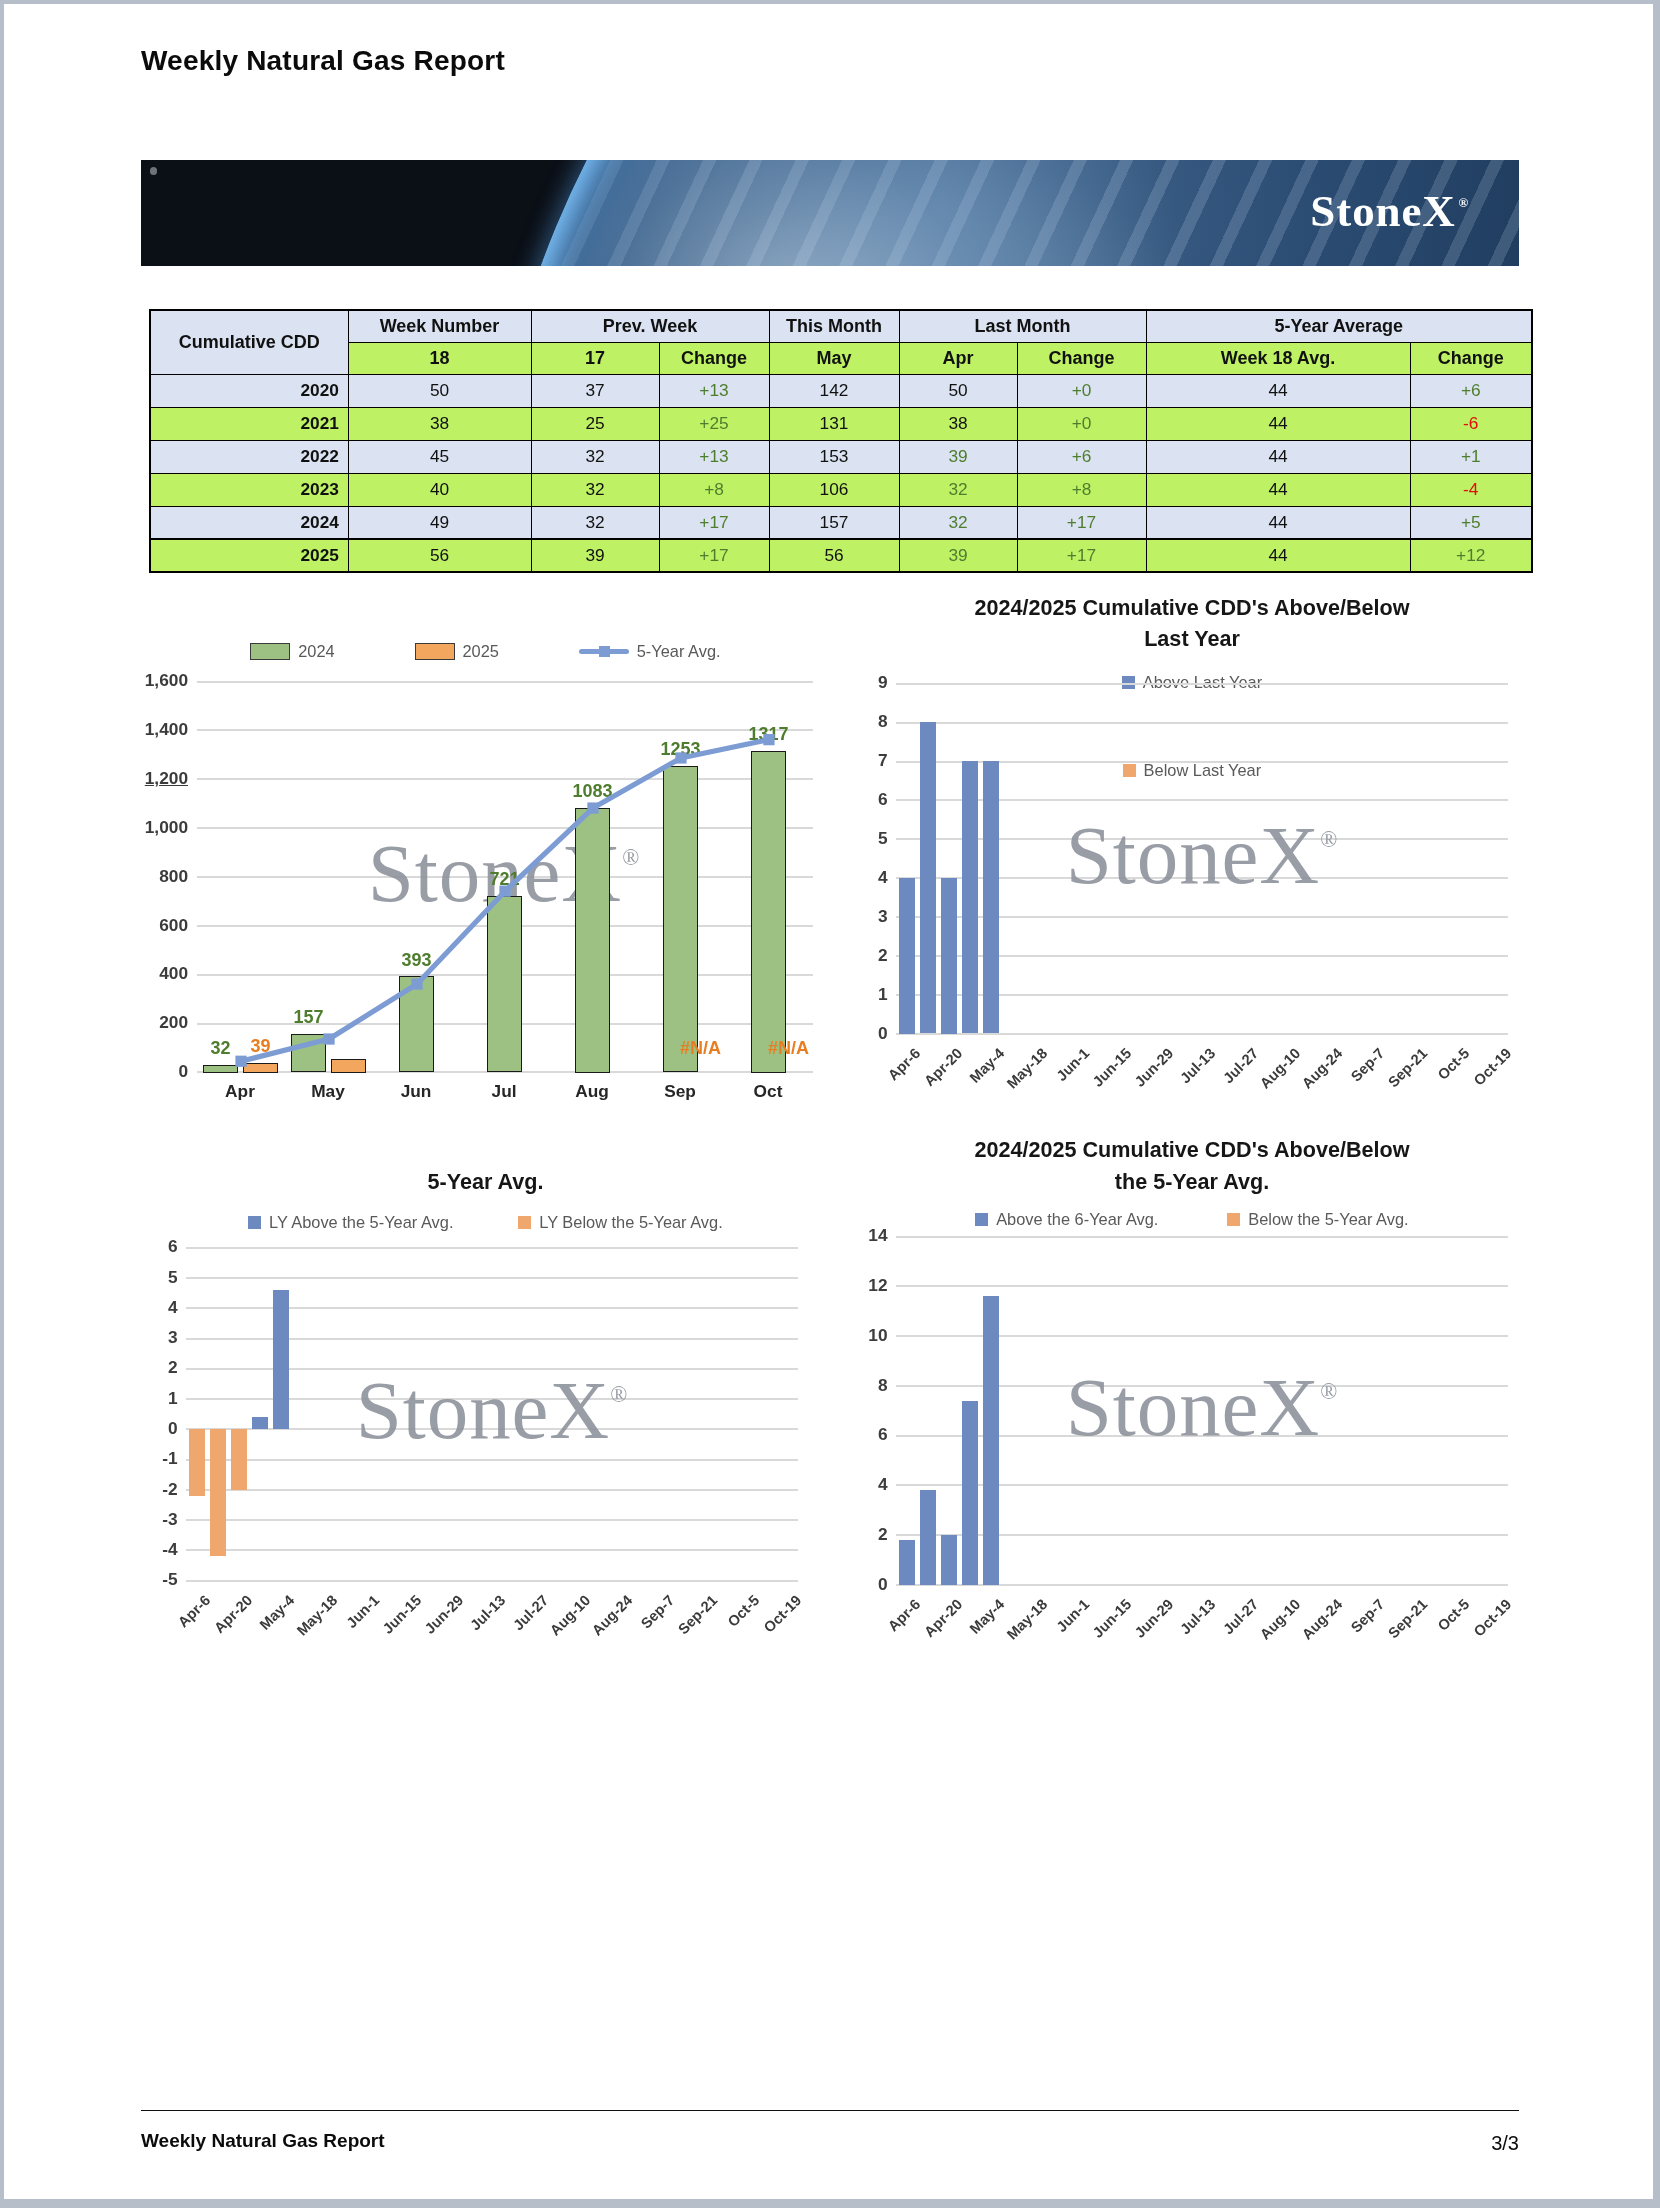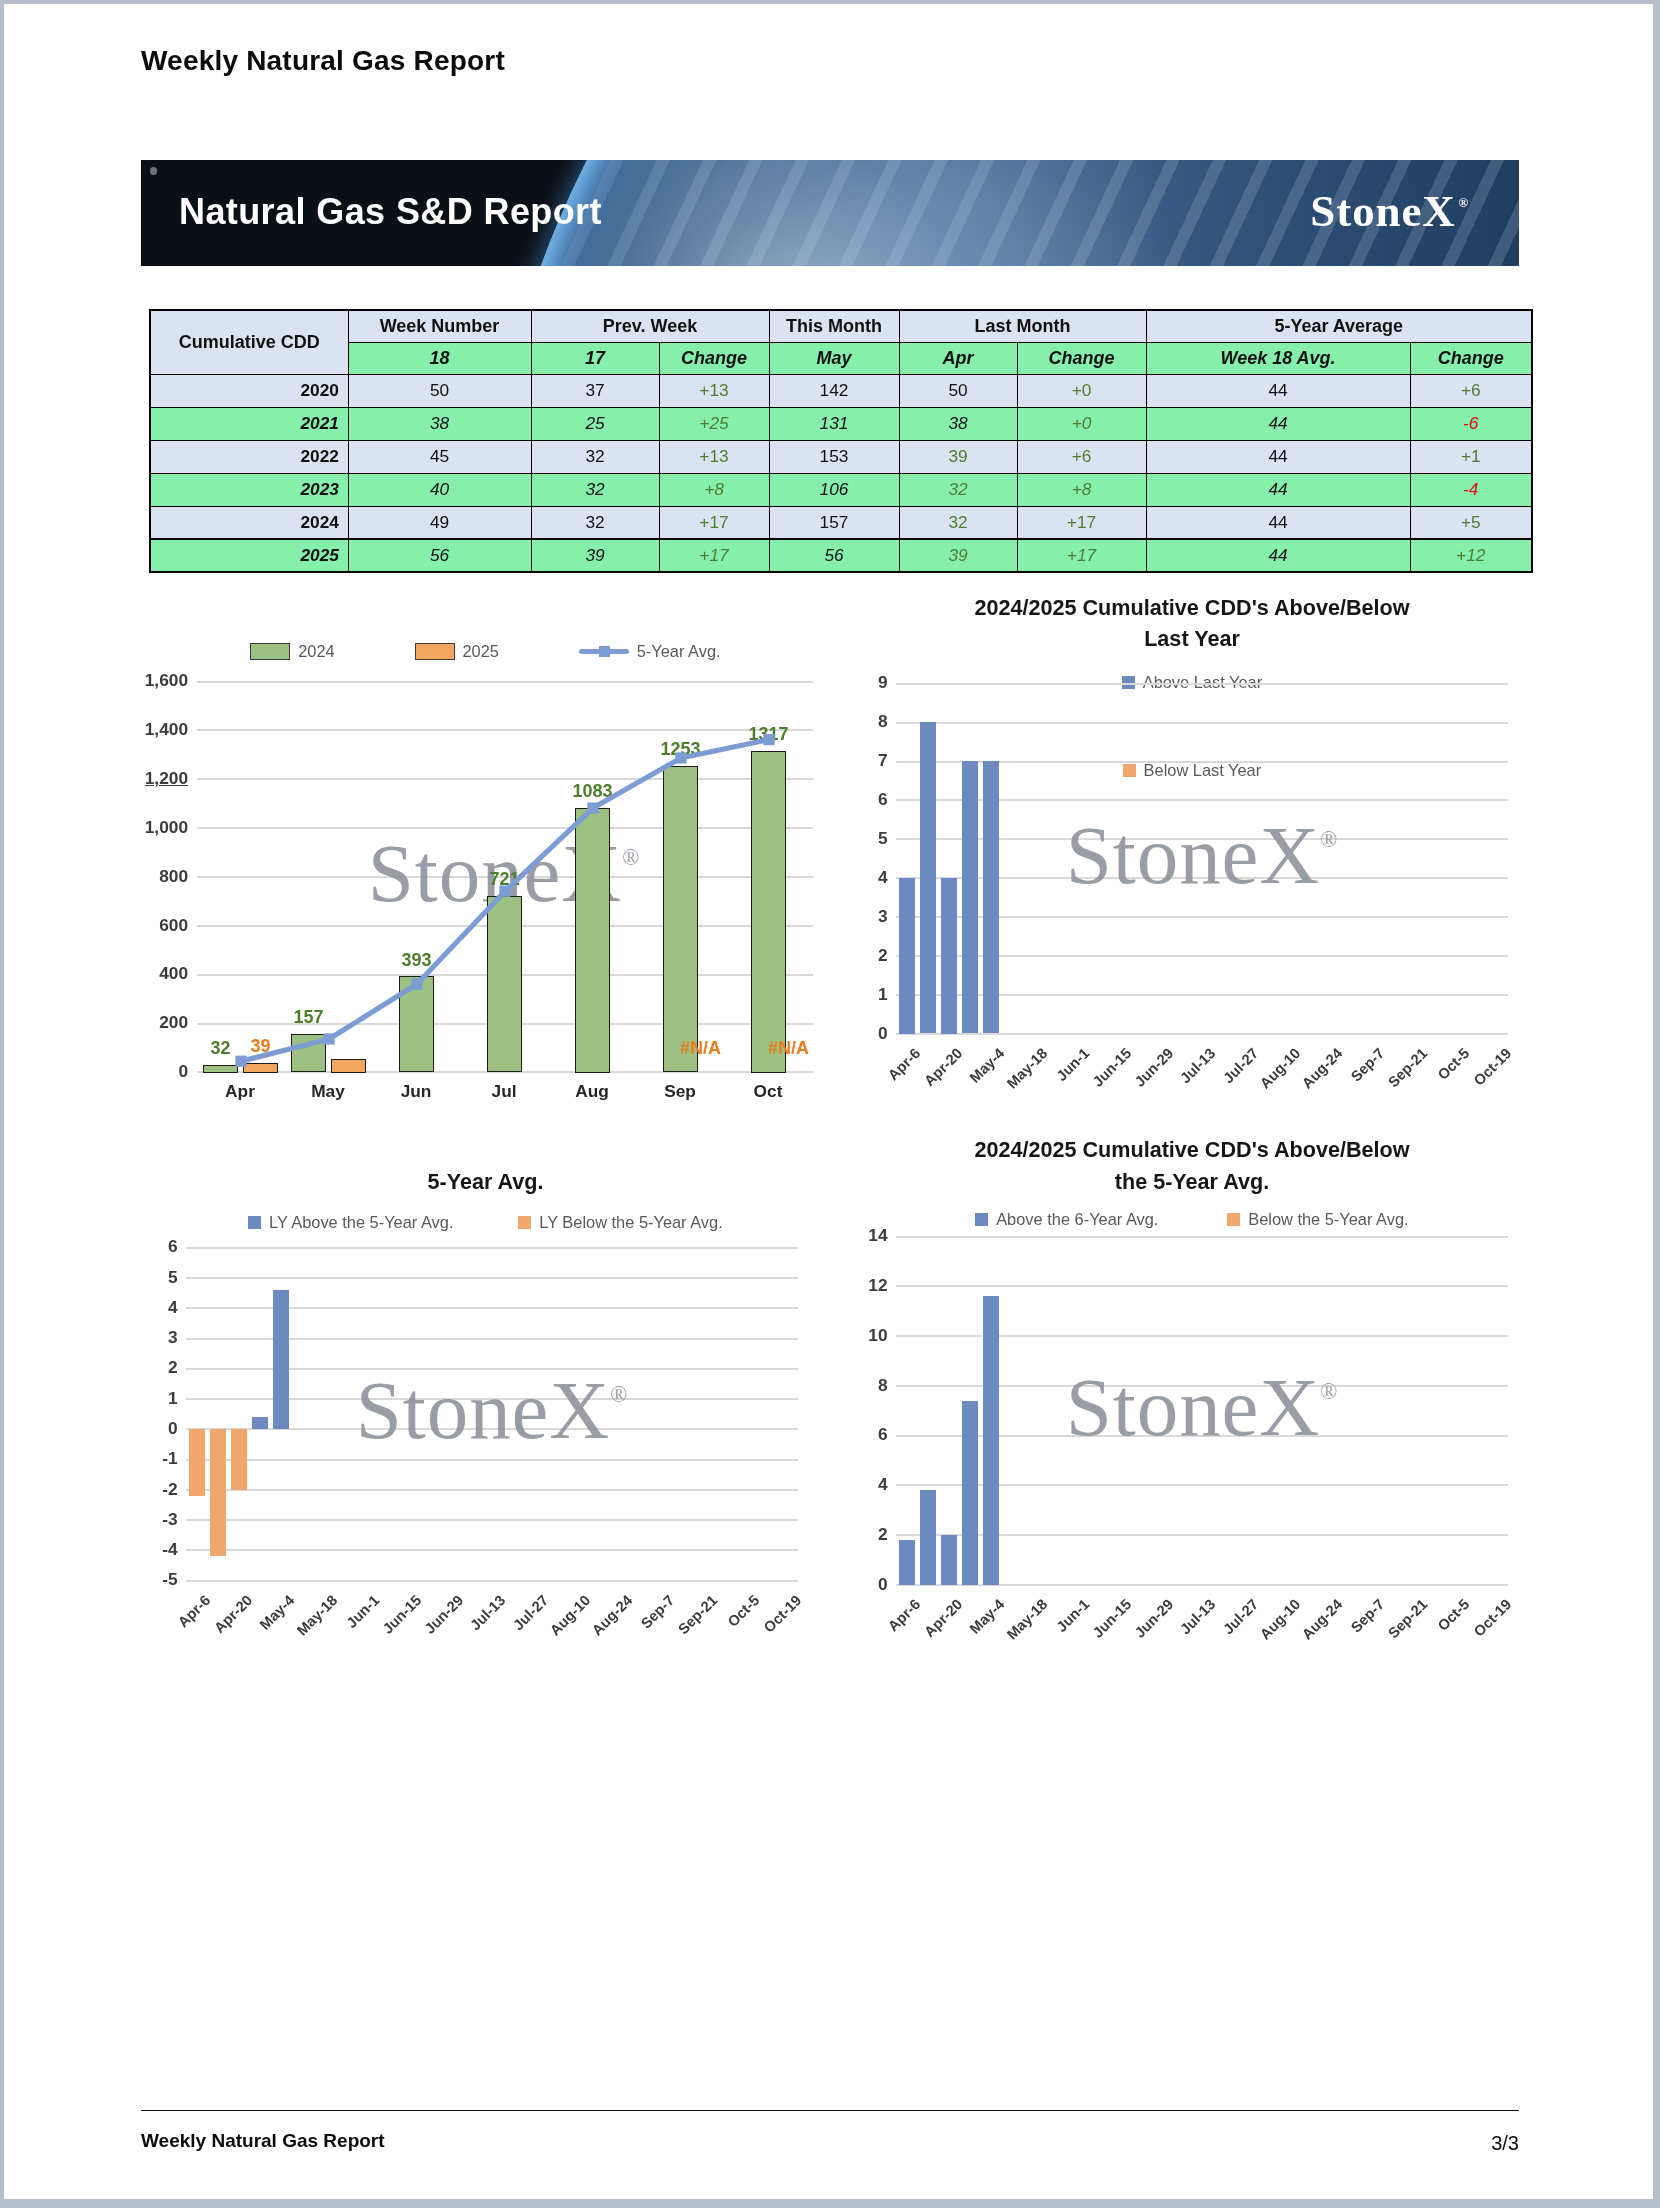--- a/index.html
+++ b/index.html
@@ -51,21 +51,21 @@
     position:absolute; left:149px; top:309px; width:1382px;
     border-collapse:collapse; table-layout:fixed; border:2.6px solid #000;
   }
   .cdd-table th, .cdd-table td {
     border:1.7px solid #000; padding:0; text-align:center;
     overflow:hidden; white-space:nowrap; color:#111;
   }
   .cdd-table thead th { font-size:18px; font-weight:700; height:32px; }
   .cdd-table tbody th, .cdd-table tbody td { font-size:17.3px; font-weight:400; height:33px; }
   .hl { background:#dbe3f2; }
-  .hm { background:#86efac;font-style:italic; }
+  .hm { background:#bef264; }
   .year { font-weight:700 !important; text-align:right !important; padding-right:8.6px !important; }
   .green { color:#4e7d2e !important; }
   .red { color:#e30b0b !important; }
   tr.last > th, tr.last > td { border-top:2.6px solid #000; }
   
   .chart { position:absolute; }
   #chart1 { left:143px; top:595px;  width:685px; height:529px; }
   #chart2 { left:853px; top:585px;  width:678px; height:560px; }
   #chart3 { left:143px; top:1124px; width:685px; height:560px; }
   #chart4 { left:853px; top:1124px; width:678px; height:560px; }
@@ -101,21 +101,20 @@
   .footer-right { position:absolute; right:141px; top:2132px; font-size:20px; font-weight:400; color:#0b0b0b; }
 </style>
 </head>
 <body>
 
 <h1 class="doc-title">Weekly Natural Gas Report</h1>
 
 <div class="banner">
   <div class="earth"></div>
   <div class="banner-dot"></div>
-  <div class="banner-title">Natural Gas S&amp;D Report</div>
   <div class="banner-logo"><span>StoneX</span><sup>®</sup></div>
 </div>
 
 <table class="cdd-table">
   <colgroup>
     <col style="width:198px">
       <col style="width:183px">
       <col style="width:128px">
       <col style="width:110px">
     <col style="width:130px">

